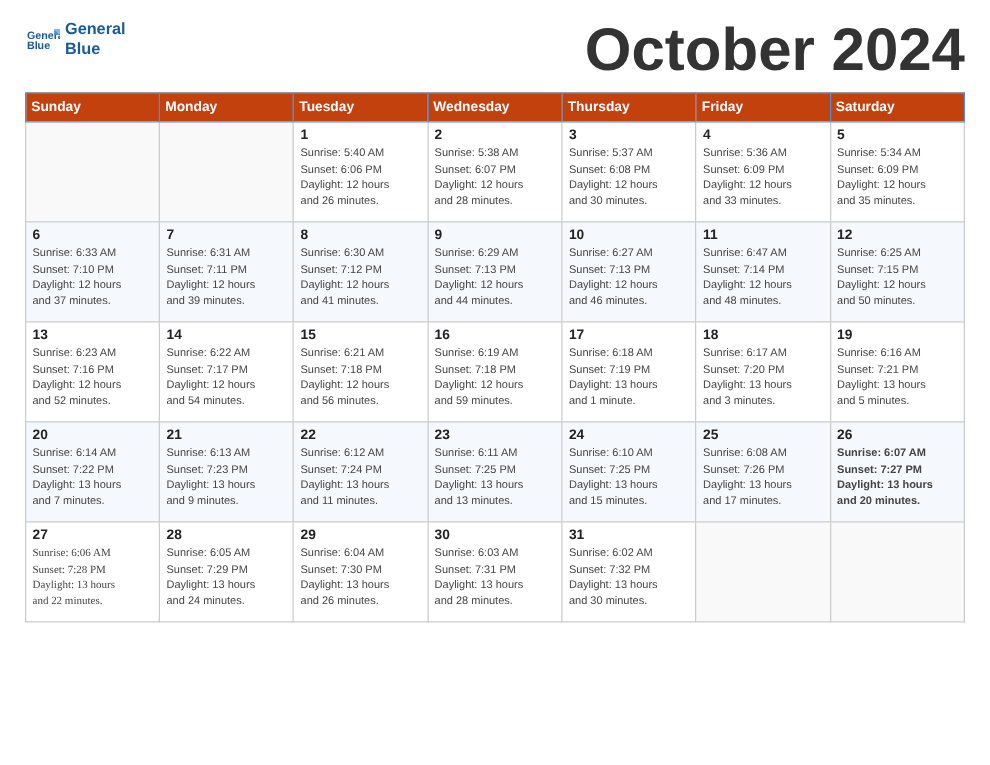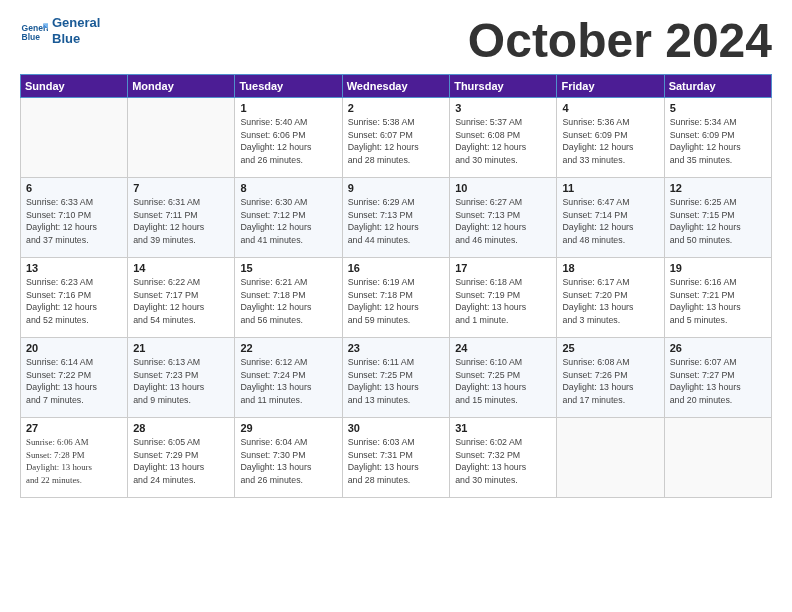--- a/index.html
+++ b/index.html
@@ -37,21 +37,21 @@
     .location {
       font-size: 15px;
       color: #555;
     }
     table {
       width: 100%;
       border-collapse: collapse;
       font-size: 9.5px;
     }
     thead th {
-      background-color: #4c1d95;
+      background-color: #c2410c;
       color: #fff;
       font-size: 11px;
       font-weight: bold;
       padding: 5px 4px;
       text-align: left;
       border: 1px solid #5090cc;
     }
     tbody td {
       border: 1px solid #ccc;
       vertical-align: top;
@@ -291,21 +291,21 @@
         </td>
         <td>
           <div class="cell-day">25</div>
           <div class="cell-info" style="white-space: pre-line;">Sunrise: 6:08 AM
 Sunset: 7:26 PM
 Daylight: 13 hours
 and 17 minutes.</div>
         </td>
         <td>
           <div class="cell-day">26</div>
-          <div class="cell-info" style="white-space: pre-line;">Sunrise: 6:07 AM
+          <div class="cell-info" style="white-space: pre-line; font-weight: bold;">Sunrise: 6:07 AM
 Sunset: 7:27 PM
 Daylight: 13 hours
 and 20 minutes.</div>
         </td>
       </tr>
       <tr>
         <td>
           <div class="cell-day">27</div>
           <div class="cell-info" style="white-space: pre-line; font-family: Liberation Serif, serif;">Sunrise: 6:06 AM
 Sunset: 7:28 PM

